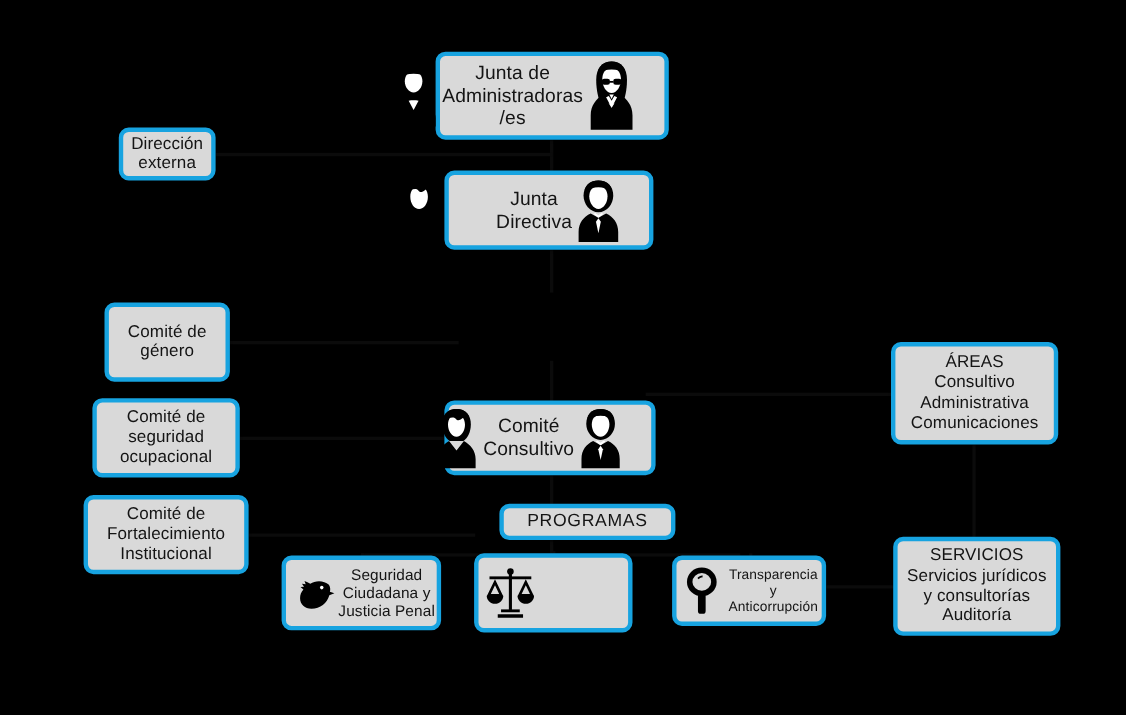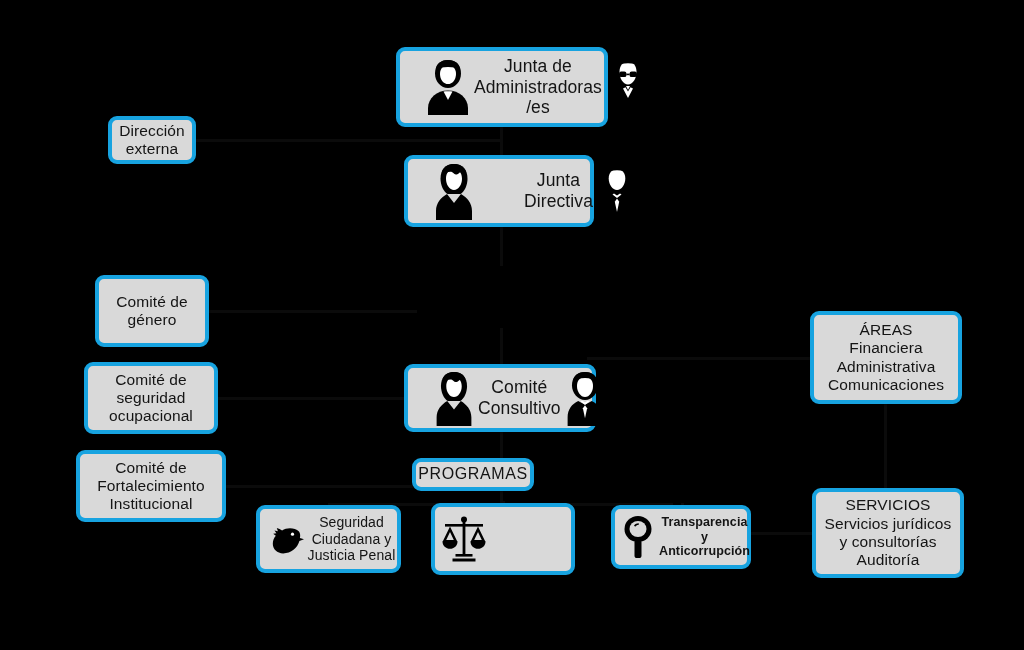--- a/index.html
+++ b/index.html
@@ -41,21 +41,21 @@
   .node .label {
     color: #141414;
     text-align: center;
     line-height: 1.18;
     white-space: pre-line;
     letter-spacing: 0.1px;
   }
 
   
   .node.with-icons {
-    justify-content: flex-start;
+    justify-content: flex-end;
     padding: 0 22px;
   }
   .node.with-left-icon {
     justify-content: flex-start;
     padding-left: 6px;
   }
   .node.with-left-icon .label { flex: 1; }
 
   .ico {
     flex: 0 0 auto;
@@ -87,31 +87,31 @@
 
   #n-fortalecimiento { left: 76px; top: 450px; width: 150px; height: 72px; }
   #n-fortalecimiento .label { font-size: 15.5px; }
 
   #n-areas         { left: 810px; top: 311px; width: 152px; height: 93px; }
   #n-areas .label  { font-size: 15.5px; }
 
   #n-servicios     { left: 812px; top: 488px; width: 152px; height: 90px; }
   #n-servicios .label { font-size: 15.5px; }
 
-  #n-programas     { left: 412px; top: 458px; width: 122px; height: 33px; }
+  #n-programas     { left: 454px; top: 458px; width: 160px; height: 33px; }
   #n-programas .label { font-size: 16px; letter-spacing: 0.6px; }
 
   #n-prog-seguridad { left: 256px; top: 505px; width: 145px; height: 68px; }
   #n-prog-seguridad .label { font-size: 14px; }
 
   #n-prog-desc      { left: 431px; top: 503px; width: 144px; height: 72px; }
   #n-prog-desc .label { font-size: 13px; }
 
   #n-prog-transp    { left: 611px; top: 505px; width: 140px; height: 64px; }
-  #n-prog-transp .label { font-size: 12.5px; font-weight: bold; }
+  #n-prog-transp .label { font-size: 12.5px; }
 </style>
 </head>
 <body>
 
 <div id="canvas">
 
   <div class="conn conn-v" style="left:500px; top:125px; height:32px;"></div>
   <div class="conn conn-v" style="left:500px; top:225px; height:41px;"></div>
   <div class="conn conn-v" style="left:500px; top:328px; height:38px;"></div>
   <div class="conn conn-v" style="left:500px; top:430px; height:30px;"></div>
@@ -222,21 +222,21 @@
   </div>
 
   <div class="node" id="n-fortalecimiento">
     <span class="label">Comité de
 Fortalecimiento
 Institucional</span>
   </div>
 
   <div class="node" id="n-areas">
     <span class="label">ÁREAS
-Financiera
+Consultivo
 Administrativa
 Comunicaciones</span>
   </div>
 
   <div class="node" id="n-servicios">
     <span class="label">SERVICIOS
 Servicios jurídicos
 y consultorías
 Auditoría</span>
   </div>

